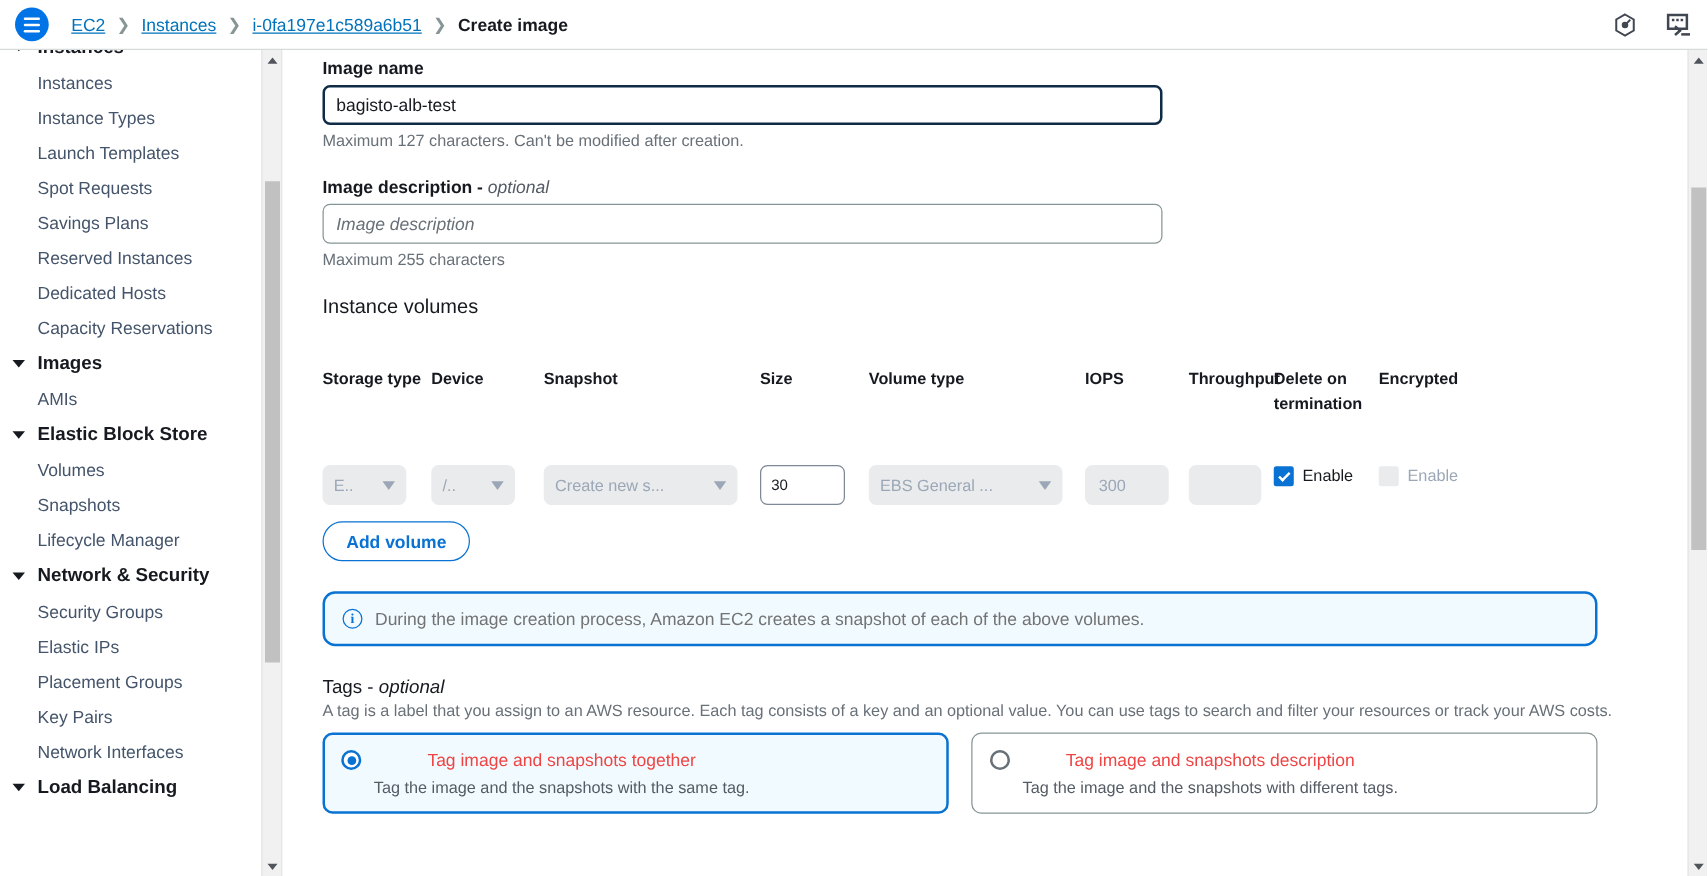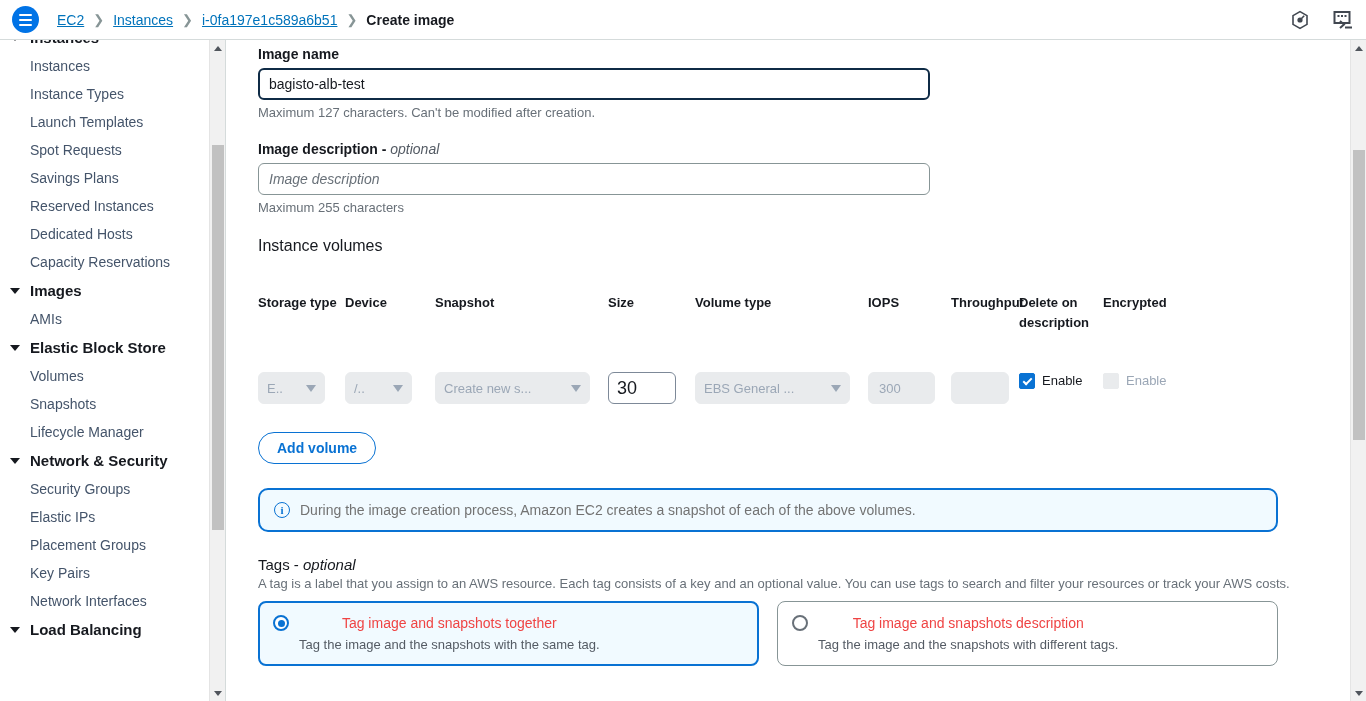--- a/index.html
+++ b/index.html
@@ -270,21 +270,21 @@
     border-left: 5px solid transparent;
     border-right: 5px solid transparent;
     border-top: 7px solid #9ba7b6;
     margin-left: 6px;
     flex: none;
   }
   .num-input {
     width: 68px; height: 32px;
     border: 1px solid #7d8998;
     border-radius: 6px;
-    font-size: 18px;
+    font-size: 12px;
     color: #16191f;
     padding: 0 8px;
     outline: none;
     background: #fff;
     font-family: "Liberation Sans", sans-serif;
   }
   .plain-disabled {
     height: 32px;
     background: #e9ebed;
     border: 1px solid #e9ebed;
@@ -498,21 +498,21 @@
 
         <div class="vol-table" style="margin-top:38px;">
           <div class="vol-head">
             <div style="width:87px;">Storage type</div>
             <div style="width:90px;">Device</div>
             <div style="width:173px;">Snapshot</div>
             <div style="width:87px;">Size</div>
             <div style="width:173px;">Volume type</div>
             <div style="width:83px;">IOPS</div>
             <div style="width:68px;">Throughput</div>
-            <div style="width:84px;">Delete on description</div>
+            <div style="width:84px;">Delete on termination</div>
             <div style="width:72px;">Encrypted</div>
           </div>
 
           <div class="vol-row" style="margin-top:39px;">
             <div style="width:87px;">
               <div class="select-box" style="width:67px;">
                 <span class="sel-text">E..</span>
                 <span class="chev"></span>
               </div>
             </div>
@@ -557,21 +557,21 @@
             </div>
             <div style="width:72px;">
               <div class="enable-cell">
                 <span class="checkbox unchecked-disabled"></span>
                 <span class="enable-text off">Enable</span>
               </div>
             </div>
           </div>
         </div>
 
-        <button class="btn-outline" style="margin-top:28px;">Add volume</button>
+        <button class="btn-outline" style="margin-top:13px;">Add volume</button>
 
         <div class="alert" style="margin-top:24px;">
           <span class="info-icon">i</span>
           <span class="alert-text">During the image creation process, Amazon EC2 creates a snapshot of each of the above volumes.</span>
         </div>
       </div>
 
       <div style="margin-top:24px;">
         <div style="font-size:15px;color:#16191f;"><span>Tags - </span><span class="opt" style="font-style:italic;">optional</span></div>
         <div class="hint" style="margin-top:3px;">A tag is a label that you assign to an AWS resource. Each tag consists of a key and an optional value. You can use tags to search and filter your resources or track your AWS costs.</div>

